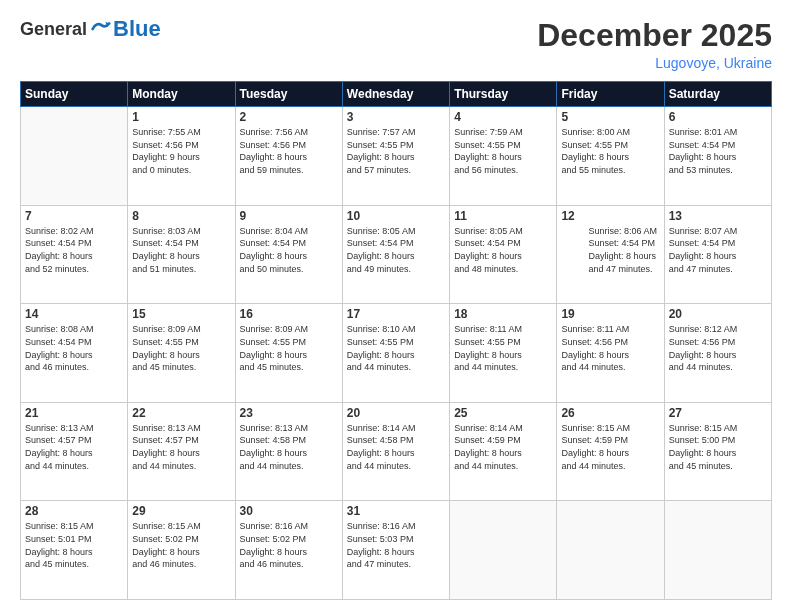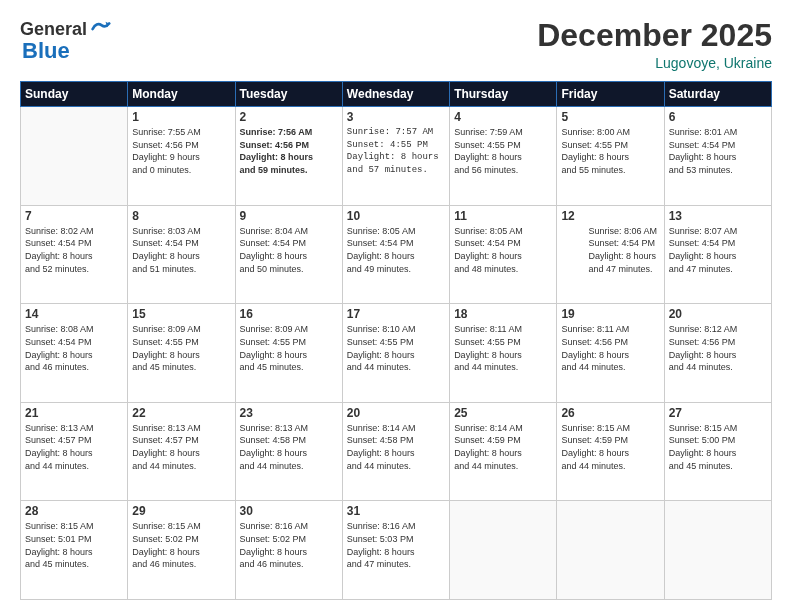--- a/index.html
+++ b/index.html
@@ -18,21 +18,21 @@
       flex-direction: column;
     }
     .header {
       display: flex;
       justify-content: space-between;
       align-items: flex-start;
       margin-bottom: 10px;
     }
     .logo {
       display: flex;
-      flex-direction: column;
+      flex-direction: row;
       align-items: flex-start;
     }
     .logo-text {
       display: flex;
       align-items: center;
       font-size: 18px;
       font-weight: bold;
       color: #333;
     }
     .logo-general { color: #333; font-weight: bold; }
@@ -46,21 +46,21 @@
       text-align: right;
     }
     .month-title {
       font-size: 32px;
       font-weight: bold;
       color: #333;
       line-height: 1.1;
     }
     .subtitle {
       font-size: 14px;
-      color: #0f766e;
+      color: #3b82f6;
       margin-top: 2px;
     }
     .calendar {
       width: 100%;
       border-collapse: collapse;
       flex: 1;
     }
     .calendar thead tr th {
       background-color: #0f172a;
       color: #fff;
@@ -135,28 +135,28 @@
           <td class="empty"></td>
           <td>
             <span class="day-number">1</span>
             <div class="day-info" style="white-space: pre-line;">Sunrise: 7:55 AM
 Sunset: 4:56 PM
 Daylight: 9 hours
 and 0 minutes.</div>
           </td>
           <td>
             <span class="day-number">2</span>
-            <div class="day-info" style="white-space: pre-line; font-weight: bold;">Sunrise: 7:56 AM
+            <div class="day-info" style="white-space: pre-line;">Sunrise: 7:56 AM
 Sunset: 4:56 PM
 Daylight: 8 hours
 and 59 minutes.</div>
           </td>
           <td>
             <span class="day-number">3</span>
-            <div class="day-info" style="white-space: pre-line; font-family: Liberation Mono, monospace;">Sunrise: 7:57 AM
+            <div class="day-info" style="white-space: pre-line;">Sunrise: 7:57 AM
 Sunset: 4:55 PM
 Daylight: 8 hours
 and 57 minutes.</div>
           </td>
           <td>
             <span class="day-number">4</span>
             <div class="day-info" style="white-space: pre-line;">Sunrise: 7:59 AM
 Sunset: 4:55 PM
 Daylight: 8 hours
 and 56 minutes.</div>

